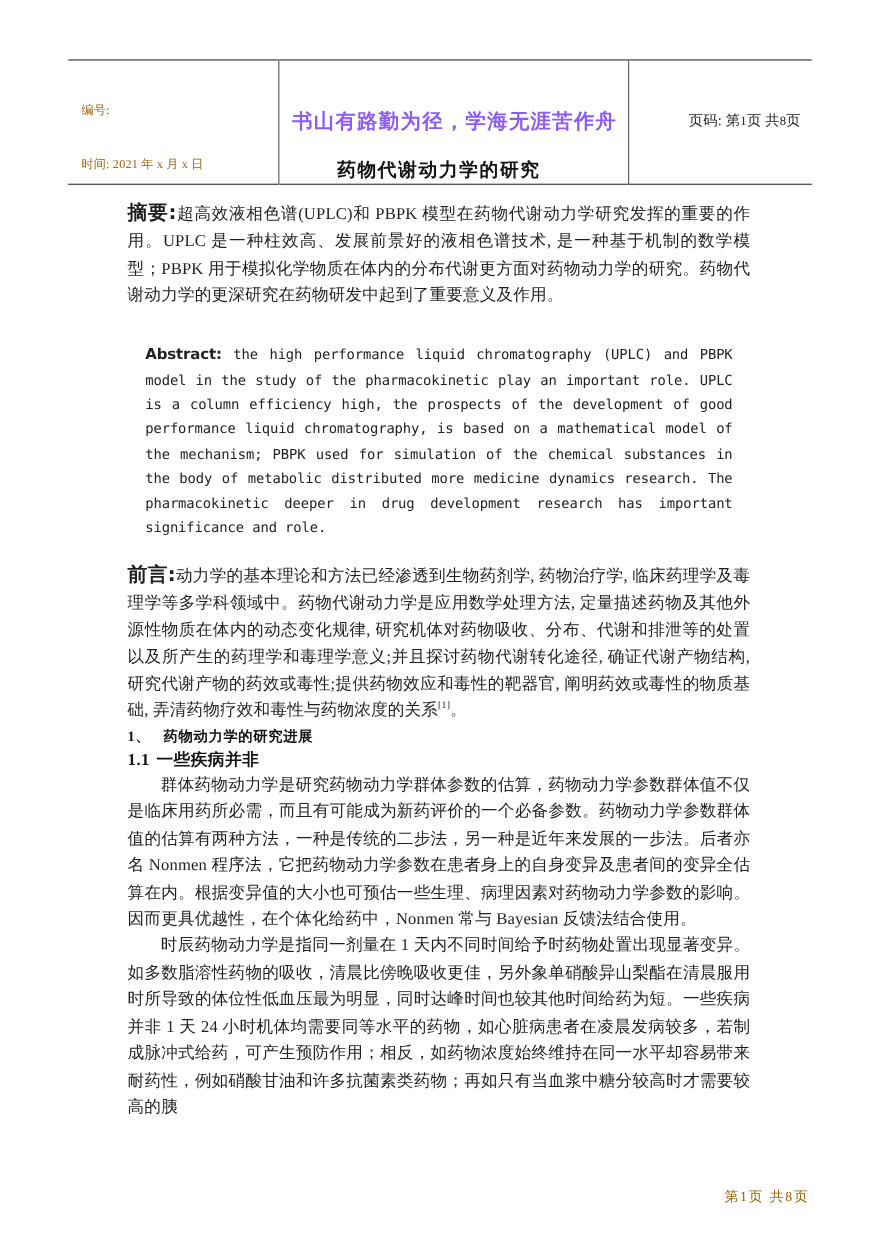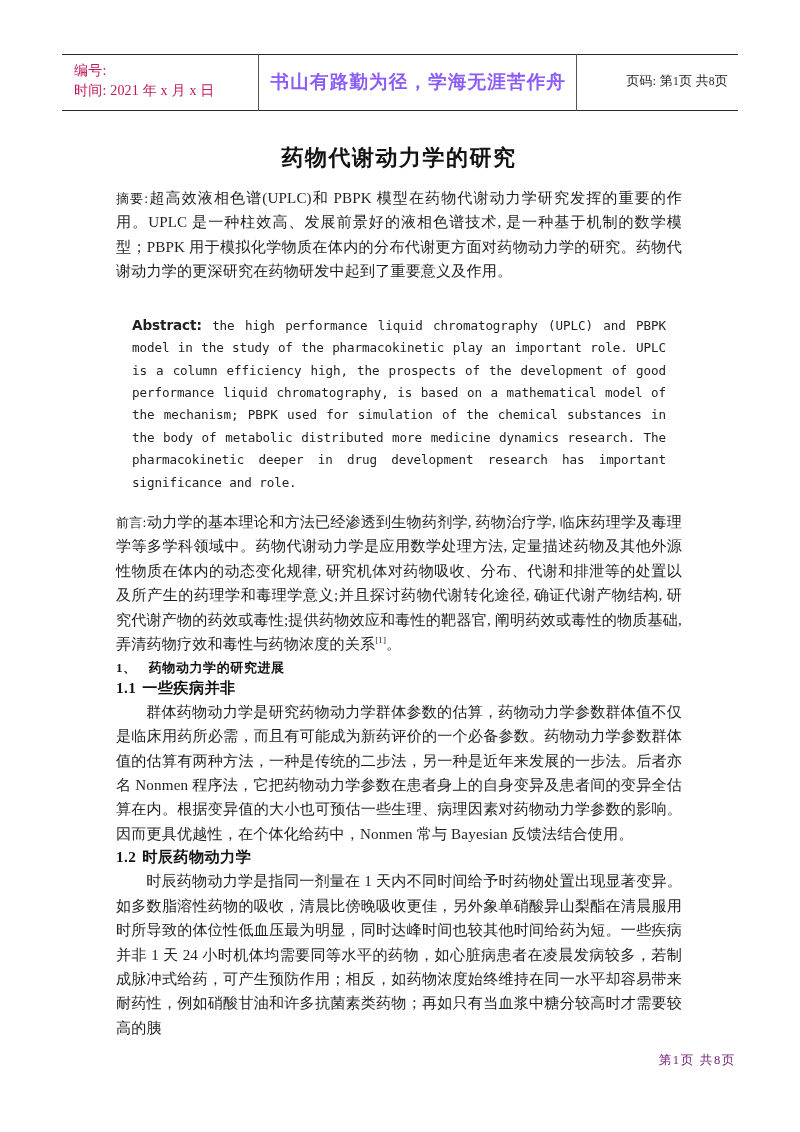--- a/index.html
+++ b/index.html
@@ -38,26 +38,27 @@
   .header-table td {
     padding: 6px 10px 8px 12px;
     vertical-align: middle;
     height: 52px;
   }
   .hdr-left   { width: 218px; border-right: 1.4px solid #555; }
   .hdr-center { width: 272px; border-right: 1.4px solid #555; text-align: center; }
   .hdr-right  { width: 186px; }
 
   .hdr-line {
-    font-size: 14px;
+    font-size: 11px;
     line-height: 1.45;
     font-family: "Liberation Serif", "DejaVu Serif", serif;
     letter-spacing: 0.2px;
     white-space: nowrap;
-    color: #be185d;
+    color: #a16207;
+    margin-top: 33px;
   }
   .hdr-slogan {
     font-size: 18.5px;
     font-weight: bold;
     color: #e52b1c;
     letter-spacing: 1.2px;
     white-space: nowrap;
     font-family: "DejaVu Serif", "Liberation Serif", serif;
   }
   .hdr-page {
@@ -72,44 +73,44 @@
   
   .content {
     position: absolute;
     left: 116px;
     top: 143px;
     width: 566px;
   }
 
   .doc-title {
     text-align: center;
-    font-size: 22px;
+    font-size: 17px;
     font-weight: bold;
     letter-spacing: 1.5px;
     margin: 0 0 13px 0;
     font-family: "DejaVu Sans", "Liberation Sans", sans-serif;
     color: #131313;
   }
 
   .para {
     font-size: 15.1px;
     line-height: 1.62;
     text-align: justify;
     text-justify: inter-character;
     margin: 0;
     color: #1f1f1f;
     font-family: "Liberation Serif", "DejaVu Serif", serif;
   }
   .para.cn {
     letter-spacing: 0.15px;
   }
   .lead {
-    font-weight: normal;
-    font-family: "DejaVu Sans", "Liberation Sans", sans-serif;
-    font-size: 13px;
+    font-weight: bold;
+    font-family: "DejaVu Sans", "Liberation Sans", sans-serif;
+    font-size: 18px;
   }
   .lead-en {
     font-weight: bold;
     font-family: "DejaVu Sans", "Liberation Sans", sans-serif;
     font-size: 13.6px;
   }
 
   .kw-line {
     font-size: 15.1px;
     line-height: 1.62;
@@ -160,26 +161,26 @@
 
   sup.cite {
     font-size: 9px;
     vertical-align: super;
     line-height: 0;
   }
 
   .footer {
     position: absolute;
     left: 0;
-    top: 1052px;
+    top: 1080px;
     width: 800px;
     text-align: right;
     padding-right: 64px;
     font-size: 12.6px;
-    color: #701a75;
+    color: #a16207;
     letter-spacing: 1.6px;
     font-family: "Liberation Serif", "DejaVu Serif", serif;
   }
 </style>
 </head>
 <body>
 
 <div class="page">
 
   <table class="header-table">
@@ -211,21 +212,20 @@
     <p class="en-block"><span class="lead-en">Abstract:</span> <span>the high performance liquid chromatography (UPLC) and PBPK model in the study of the pharmacokinetic play an important role. UPLC is a column efficiency high, the prospects of the development of good performance liquid chromatography, is based on a mathematical model of the mechanism; PBPK used for simulation of the chemical substances in the body of metabolic distributed more medicine dynamics research. The pharmacokinetic deeper in drug development research has important significance and role.</span></p>
 
 
     <p class="para cn"><span class="lead">前言:</span><span>动力学的基本理论和方法已经渗透到生物药剂学, 药物治疗学, 临床药理学及毒理学等多学科领域中。药物代谢动力学是应用数学处理方法, 定量描述药物及其他外源性物质在体内的动态变化规律, 研究机体对药物吸收、分布、代谢和排泄等的处置以及所产生的药理学和毒理学意义;并且探讨药物代谢转化途径, 确证代谢产物结构, 研究代谢产物的药效或毒性;提供药物效应和毒性的靶器官, 阐明药效或毒性的物质基础, 弄清药物疗效和毒性与药物浓度的关系</span><sup class="cite">[1]</sup><span>。</span></p>
 
     <div class="heading1"><span class="num">1、</span><span>药物动力学的研究进展</span></div>
 
     <div class="heading2"><span class="num">1.1</span><span>一些疾病并非</span></div>
     <p class="para cn indent">群体药物动力学是研究药物动力学群体参数的估算，药物动力学参数群体值不仅是临床用药所必需，而且有可能成为新药评价的一个必备参数。药物动力学参数群体值的估算有两种方法，一种是传统的二步法，另一种是近年来发展的一步法。后者亦名 Nonmen 程序法，它把药物动力学参数在患者身上的自身变异及患者间的变异全估算在内。根据变异值的大小也可预估一些生理、病理因素对药物动力学参数的影响。因而更具优越性，在个体化给药中，Nonmen 常与 Bayesian 反馈法结合使用。</p>
 
-    <div class="heading2"><span class="num">1.2</span><span>时辰药物动力学</span></div>
     <p class="para cn indent">时辰药物动力学是指同一剂量在 1 天内不同时间给予时药物处置出现显著变异。如多数脂溶性药物的吸收，清晨比傍晚吸收更佳，另外象单硝酸异山梨酯在清晨服用时所导致的体位性低血压最为明显，同时达峰时间也较其他时间给药为短。一些疾病并非 1 天 24 小时机体均需要同等水平的药物，如心脏病患者在凌晨发病较多，若制成脉冲式给药，可产生预防作用；相反，如药物浓度始终维持在同一水平却容易带来耐药性，例如硝酸甘油和许多抗菌素类药物；再如只有当血浆中糖分较高时才需要较高的胰</p>
 
   </div>
 
   <div class="footer">
     <span>第</span><span>1</span><span>页</span> <span>共</span><span>8</span><span>页</span>
   </div>
 
 </div>
 

